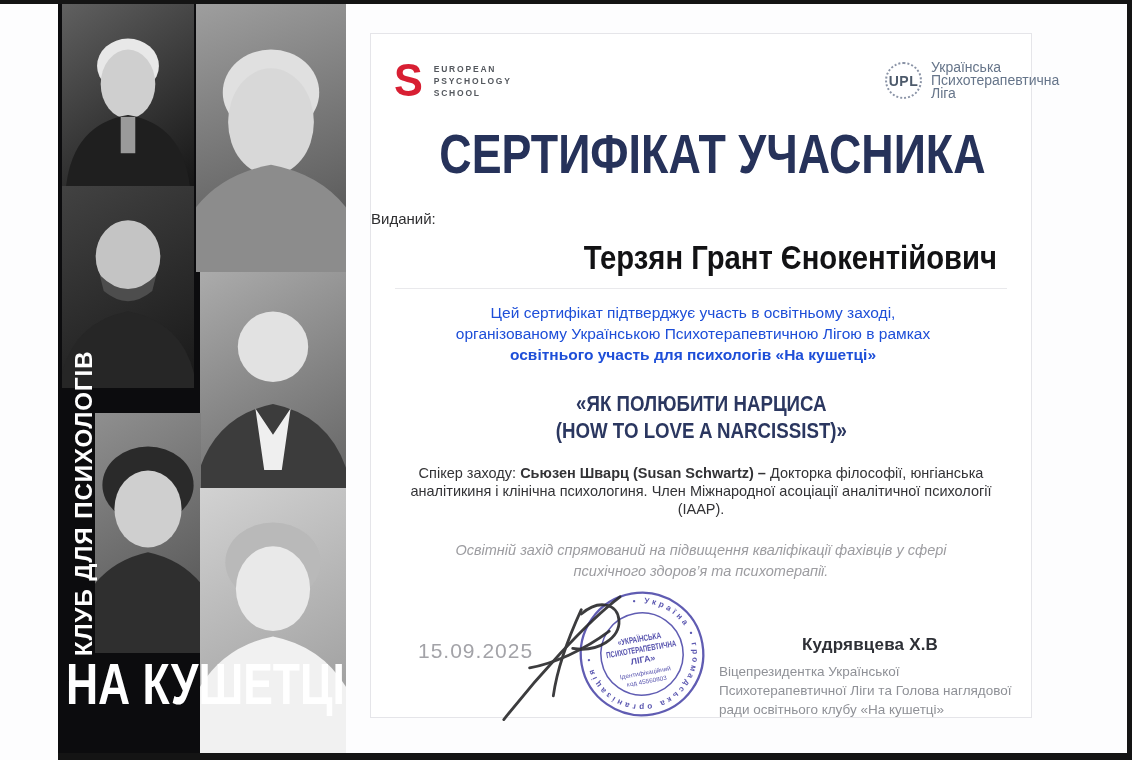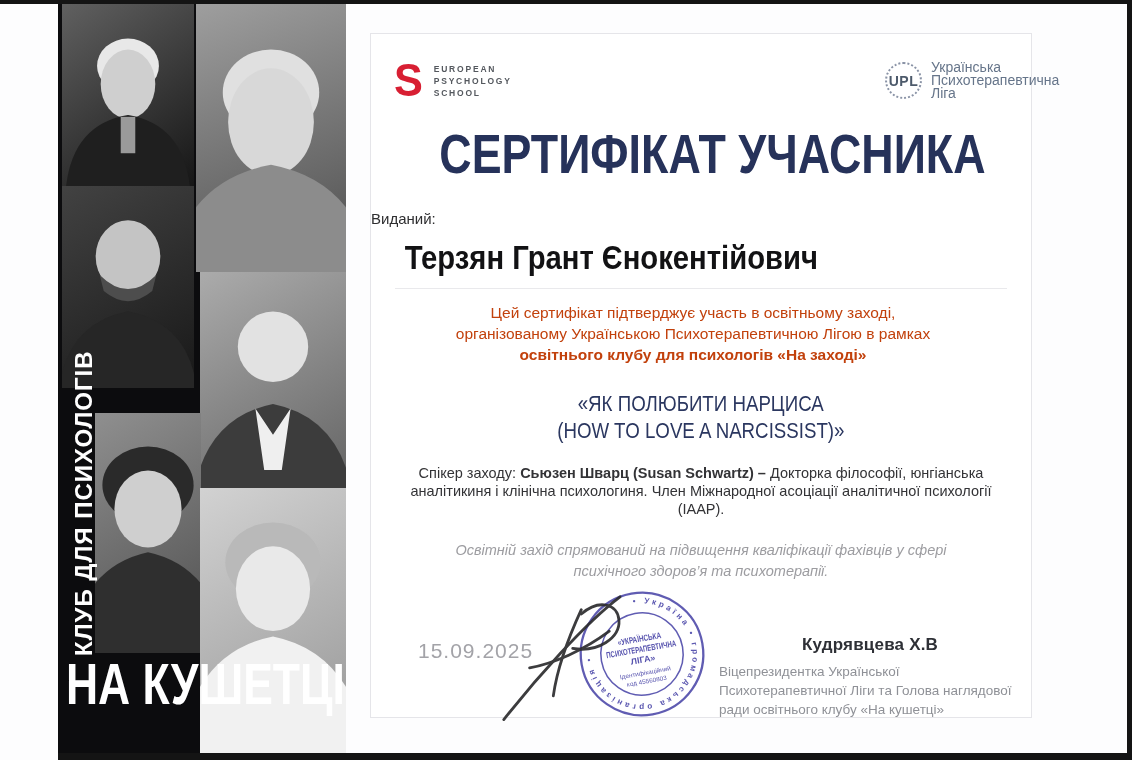--- a/index.html
+++ b/index.html
@@ -43,30 +43,30 @@
 
   .upl-logo { position:absolute; left:514px; top:27px; display:flex; align-items:center; }
   .upl-circle { width:37px; height:37px; border:2px dotted #8a93a6; border-radius:50%;
                 display:flex; align-items:center; justify-content:center;
                 color:#4d5a6b; font-size:14px; font-weight:700; letter-spacing:0.5px; }
   .upl-text { margin-left:9px; font-size:14px; color:#66758a; line-height:13px; }
 
   .cert-title { position:absolute; left:0; right:0; top:92px; text-align:center;
                 font-size:56px; font-weight:800; color:#26325a; line-height:1; }
   .issued { position:absolute; left:0; right:0; top:176px; text-align:left; font-size:15px; color:#2e2e30; }
-  .recipient { position:absolute; left:0; right:0; top:203px; text-align:left;
+  .recipient { position:absolute; left:0; right:0; top:203px; text-align:right;
                font-size:34px; font-weight:700; color:#121214; line-height:1.2; }
   .name-rule { position:absolute; left:24px; right:24px; top:254px; height:1px; background:#e9e9ec; }
 
   .body-text { position:absolute; left:0; right:16px; top:268px; text-align:center;
-               font-size:15.5px; line-height:21px; color:#c2410c; }
+               font-size:15.5px; line-height:21px; color:#1d4ed8; }
   .body-text .b { font-weight:700; }
 
   .event-title { position:absolute; left:0; right:0; top:356px; text-align:center;
-                 font-size:22px; font-weight:400; color:#2b3760; line-height:27px; }
+                 font-size:22px; font-weight:700; color:#2b3760; line-height:27px; }
 
   .speaker { position:absolute; left:26px; right:26px; top:430px; text-align:center;
              font-size:14.5px; line-height:18px; color:#333336; }
   .speaker .b { font-weight:700; }
 
   .note { position:absolute; left:51px; right:51px; top:506px; text-align:center;
           font-style:italic; font-size:14.5px; line-height:21px; color:#9c9ca0; }
 
   .date { position:absolute; left:47px; top:605px; font-size:21px; color:#a3a3a8; letter-spacing:1px; }
 
@@ -156,21 +156,21 @@
     <div class="cert-title"><span class="cond">СЕРТИФІКАТ УЧАСНИКА</span></div>
 
     <div class="issued">Виданий:</div>
 
     <div class="recipient"><span class="cond86">Терзян Грант Єнокентійович</span></div>
     <div class="name-rule"></div>
 
     <div class="body-text">
       <div>Цей сертифікат підтверджує участь в освітньому заході,</div>
       <div>організованому Українською Психотерапевтичною Лігою в рамках</div>
-      <div class="b">освітнього клубу для психологів «На заході»</div>
+      <div class="b">освітнього участь для психологів «На кушетці»</div>
     </div>
 
     <div class="event-title">
       <div><span class="cond85">«ЯК ПОЛЮБИТИ НАРЦИСА</span></div>
       <div><span class="cond85">(HOW TO LOVE A NARCISSIST)»</span></div>
     </div>
 
     <p class="speaker"><span>Спікер заходу: </span><span class="b">Сьюзен Шварц (Susan Schwartz) – </span><span>Докторка філософії, юнгіанська аналітикиня і клінічна психологиня. Член Міжнародної асоціації аналітичної психології (IAAP).</span></p>
 
     <p class="note">Освітній захід спрямований на підвищення кваліфікації фахівців у сфері психічного здоров’я та психотерапії.</p>

